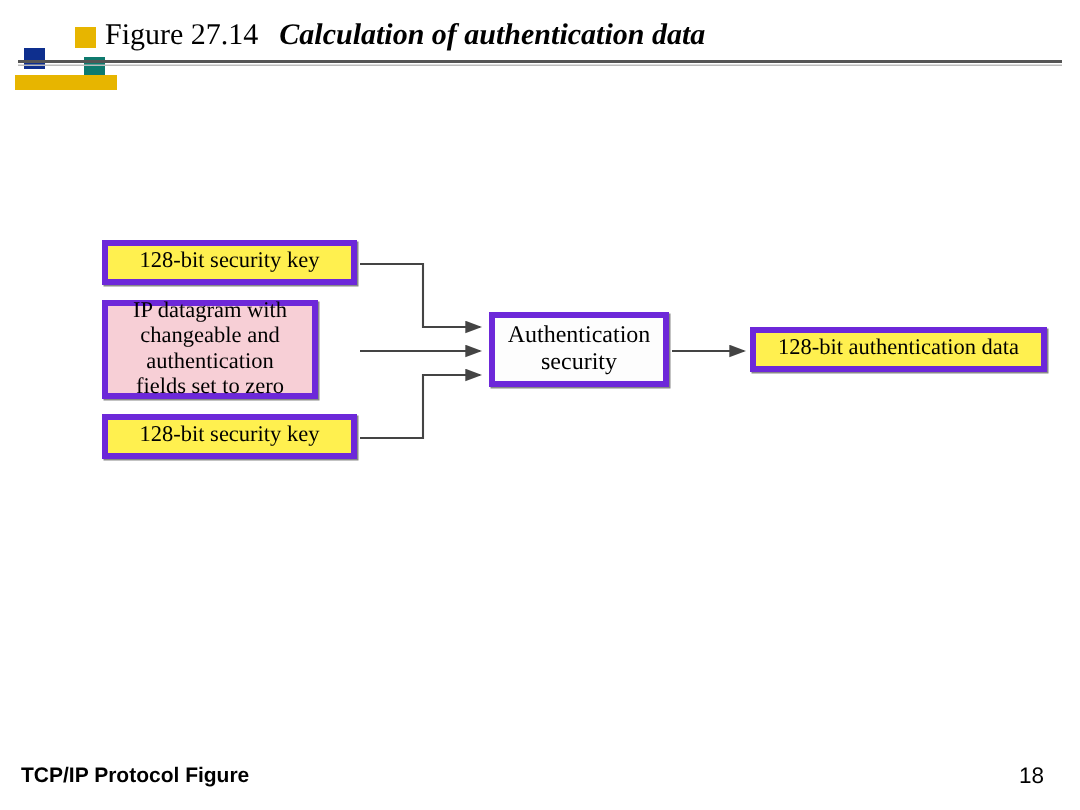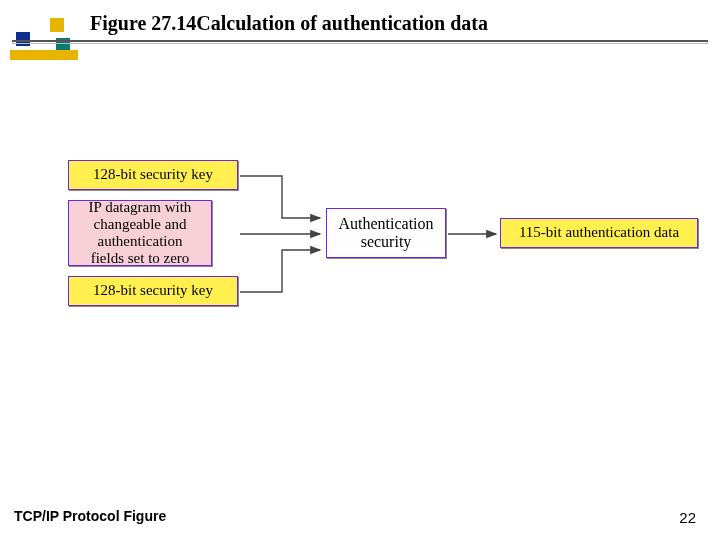--- a/index.html
+++ b/index.html
@@ -1,35 +1,35 @@
 <!DOCTYPE html>
 <html><head>
 <meta charset="utf-8">
 <style>
   * { box-sizing: border-box; margin: 0; padding: 0; }
   html, body { width: 720px; height: 540px; font-family: "Times New Roman", serif; background: #fff; overflow: hidden; }
   .slide { position: relative; width: 720px; height: 540px; }
 
   
   .title-bar { position: absolute; top: 12px; left: 0; right: 0; display: flex; align-items: center; }
-  .fig-label { font-weight: bold; font-size: 20px; margin-left: 90px; }
-  .fig-title { font-weight: bold; font-size: 20px; }
+  .fig-label { font-weight: normal; font-size: 20px; margin-left: 70px; }
+  .fig-title { font-weight: bold; font-style: italic; font-size: 20px; margin-left: 14px; }
   .hr-line { position: absolute; top: 40px; left: 12px; right: 12px; height: 2px; background: #555; }
   .hr-shadow { position: absolute; top: 43px; left: 12px; right: 12px; height: 1px; background: #bbb; }
 
   
   .logo { position: absolute; top: 18px; left: 10px; width: 70px; height: 60px; }
   .logo .sq-navy   { position: absolute; top: 14px; left: 6px;  width: 14px; height: 14px; background: #0e2f8e; }
   .logo .sq-gold-a { position: absolute; top: 0px;  left: 40px; width: 14px; height: 14px; background: #e7b500; }
   .logo .sq-teal   { position: absolute; top: 20px; left: 46px; width: 14px; height: 14px; background: #0e7a6e; }
   .logo .bar-gold  { position: absolute; top: 32px; left: 0px;  width: 68px; height: 10px; background: #e7b500; }
 
   
   .diagram { position: absolute; top: 160px; left: 20px; width: 680px; height: 200px; }
-  .box { position: absolute; border: 1px solid #6d28d9; text-align: center; font-family: "Times New Roman", serif; display:flex; align-items:center; justify-content:center; padding:4px 11px; box-shadow: 1px 1px 0 #888; line-height:1.15; }
+  .box { position: absolute; border: 4px solid #6d28d9; text-align: center; font-family: "Times New Roman", serif; display:flex; align-items:center; justify-content:center; padding:4px 11px; box-shadow: 1px 1px 0 #888; line-height:1.15; }
   .yellow { background: #fff04f; }
   .pink   { background: #f7cfd6; }
   .white  { background: #fdfdfd; }
 
   .in1 { top: 0px;   left: 48px; width: 170px; height: 30px; font-size:15px; }
   .in2 { top: 40px;  left: 48px; width: 144px; height: 66px; font-size:15px; }
   .in3 { top: 116px; left: 48px; width: 170px; height: 30px; font-size:15px; }
 
   .alg { top: 48px;  left: 306px; width: 120px; height: 50px; font-size:16px; }
   .out { top: 58px;  left: 480px; width: 198px; height: 30px; font-size:15px; }
@@ -60,35 +60,35 @@
   <div class="hr-line"></div>
   <div class="hr-shadow"></div>
 
   <div class="diagram">
 
     <div class="box yellow in1">128-bit security key</div>
     <div class="box pink in2">IP datagram with changeable and authentication fields set to zero</div>
     <div class="box yellow in3">128-bit security key</div>
 
     <div class="box white alg">Authentication security</div>
-    <div class="box yellow out">115-bit authentication data</div>
+    <div class="box yellow out">128-bit authentication data</div>
 
     <svg class="connect" viewBox="0 0 680 200">
       <defs>
         <marker id="arrow" markerWidth="8" markerHeight="8" refX="7" refY="3" orient="auto">
           <path d="M0,0 L8,3 L0,6 Z" fill="#444"></path>
         </marker>
       </defs>
 
       <path d="M220 16 H262 V58 H300" fill="none" stroke="#444" stroke-width="1.4" marker-end="url(#arrow)"></path>
 
       <path d="M220 74 H300" fill="none" stroke="#444" stroke-width="1.4" marker-end="url(#arrow)"></path>
 
       <path d="M220 132 H262 V90 H300" fill="none" stroke="#444" stroke-width="1.4" marker-end="url(#arrow)"></path>
 
       <path d="M428 74 H476" fill="none" stroke="#444" stroke-width="1.4" marker-end="url(#arrow)"></path>
     </svg>
   </div>
 
   <div class="footer-left">TCP/IP Protocol Figure</div>
-  <div class="footer-right">22</div>
+  <div class="footer-right">18</div>
 
 </div>
 
 </body></html>

